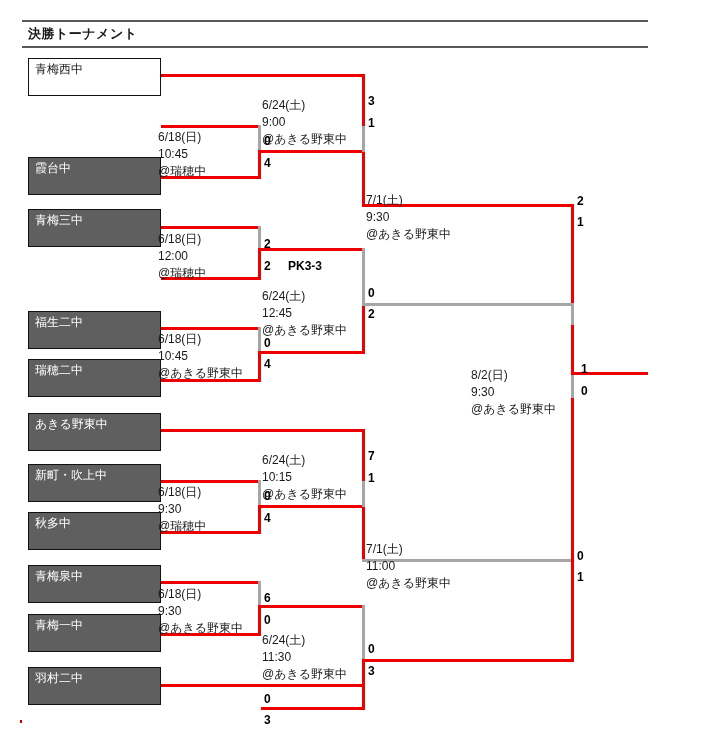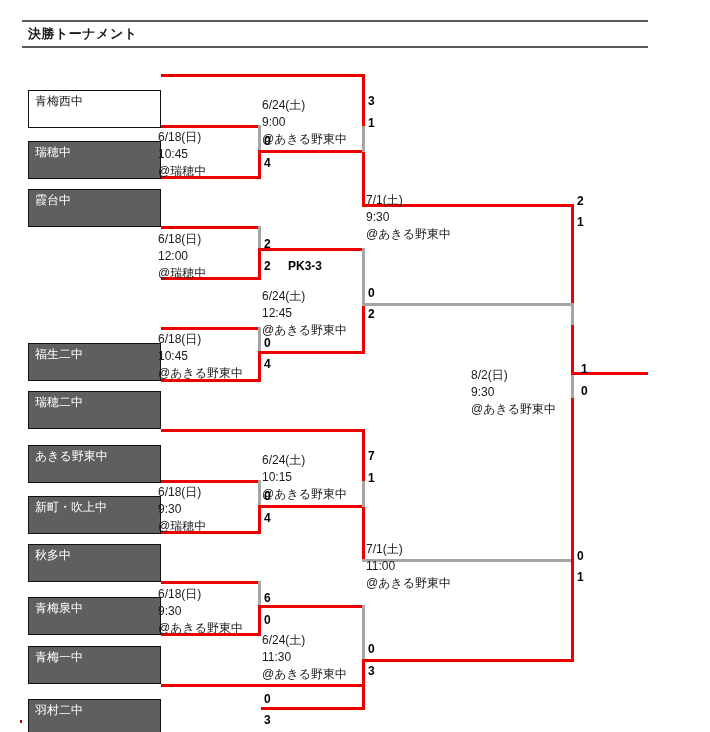--- a/index.html
+++ b/index.html
@@ -8,21 +8,21 @@
 
   
   .rule{position:absolute;left:22px;width:666px;height:2px;background:#595959;}
   #rule-top{top:20px;}
   #rule-bot{top:46px;}
   #page-title{position:absolute;left:28px;top:25px;font-size:13px;font-weight:bold;color:#1a1a1a;
               letter-spacing:.5px;line-height:18px;white-space:nowrap;}
 
   
   .team{position:absolute;left:28px;width:133px;height:38px;box-sizing:border-box;
-        border:1px solid #111;margin-top:32px;}
+        border:1px solid #111;}
   .team.filled{background:#5f5f5f;}
   .team.open{background:#ffffff;}
   .team .tname{position:absolute;left:6px;top:3px;font-size:12px;line-height:15px;white-space:nowrap;}
   .team.filled .tname{color:#ffffff;}
   .team.open  .tname{color:#1a1a1a;}
 
   
   .ln{position:absolute;}
   .h{height:3px;}
   .v{width:3px;}
@@ -44,25 +44,25 @@
 
 <div id="page">
 
   <div class="rule" id="rule-top"></div>
   <div id="page-title">決勝トーナメント</div>
   <div class="rule" id="rule-bot"></div>
 
   <div class="team open" style="top:58px">
       <span class="tname">青梅西中</span>
     </div>
-  <div class="team filled" style="top:109px">
-      <span class="tname">瑞穂中</span>
-    </div>
   <div class="team filled" style="top:157px">
       <span class="tname">霞台中</span>
+    </div>
+  <div class="team filled" style="top:209px">
+      <span class="tname">青梅三中</span>
     </div>
   <div class="team filled" style="top:311px">
       <span class="tname">福生二中</span>
     </div>
   <div class="team filled" style="top:413px">
       <span class="tname">あきる野東中</span>
     </div>
   <div class="team filled" style="top:359px">
       <span class="tname">瑞穂二中</span>
     </div>

